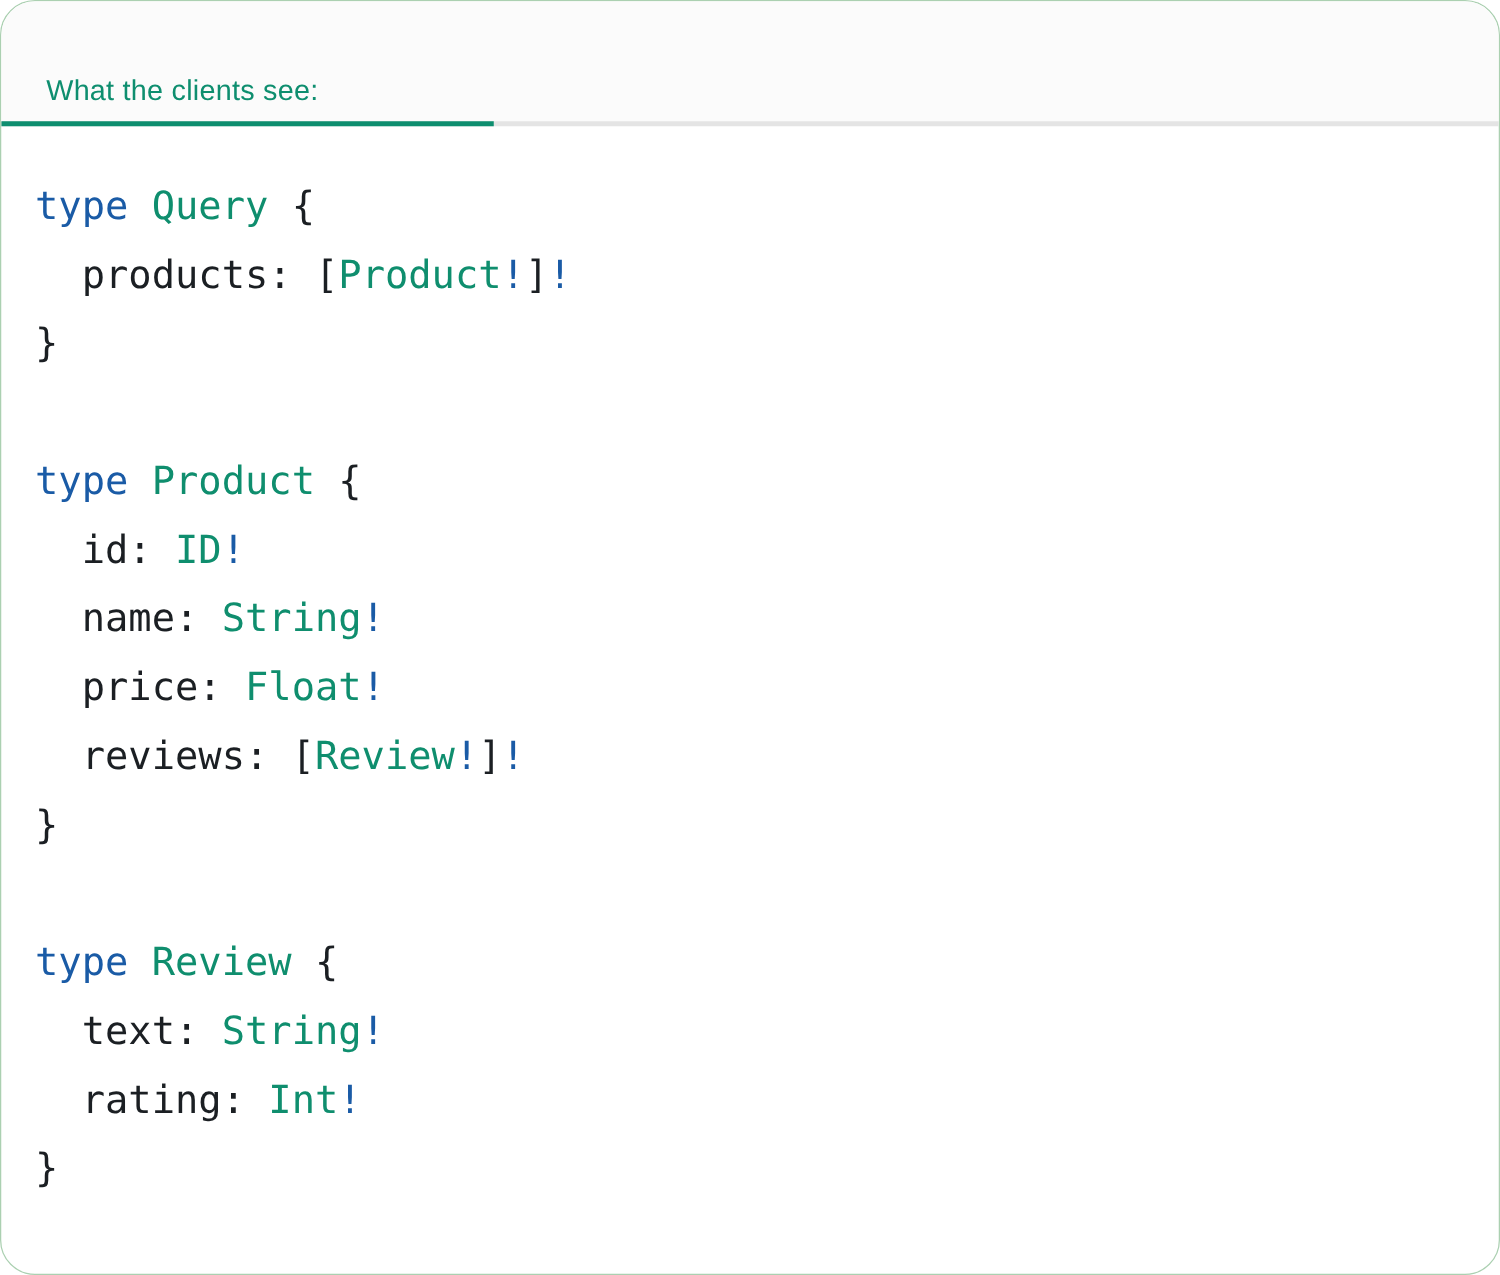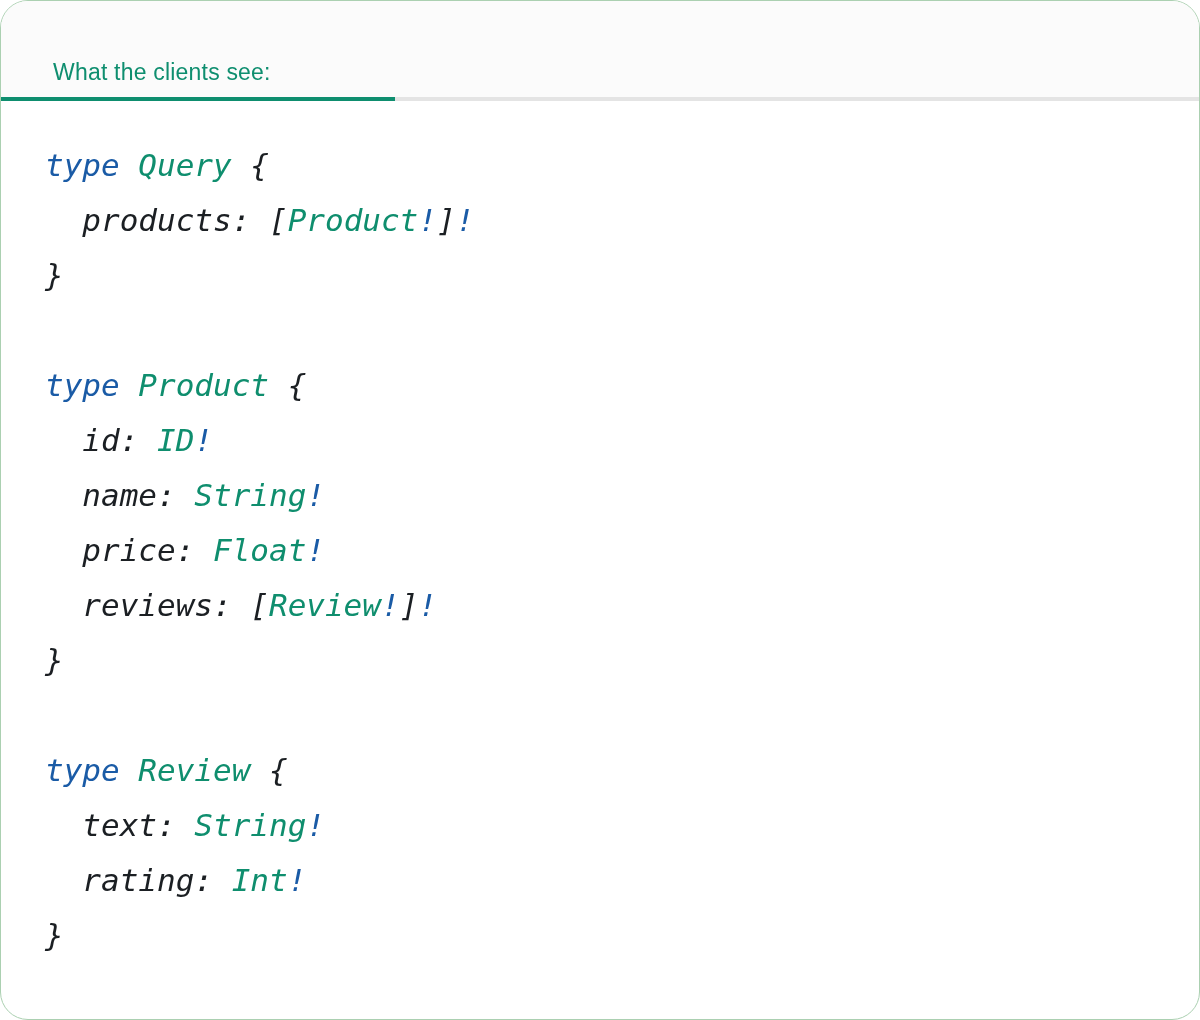--- a/index.html
+++ b/index.html
@@ -16,41 +16,40 @@
     border-radius: 28px;
     overflow: hidden;
   }
   .card-header {
     height: 96px;
     background: var(--header-bg, #fbfbfb);
     display: flex;
     align-items: center;
   }
   .tab {
-    padding-left: 52px;
+    padding-left: 36px;
     font-size: 23px;
     font-weight: 500;
     letter-spacing: 0.2px;
     color: var(--accent, #0e8e6f);
     cursor: pointer;
     margin-top: 46px;
   }
   .tab-track {
     height: 4px;
     width: 100%;
     background: var(--track, #e4e4e4);
   }
   .tab-underline {
     height: 100%;
     width: 394px;
     background: var(--accent, #0e8e6f);
   }
   .code-area {
-    padding: 37px 40px 30px 44px;
-    font-style: italic;
+    padding: 37px 40px 30px 27px;
   }
   .code-block {
     font-family: "DejaVu Sans Mono", "Liberation Mono", monospace;
     font-size: 31px;
     line-height: 55px;
     color: var(--plain, #1b1f23);
     white-space: pre;
   }
   .code-line { min-height: 55px; }
   .tok-keyword { color: var(--keyword, #1a5ba6); }

